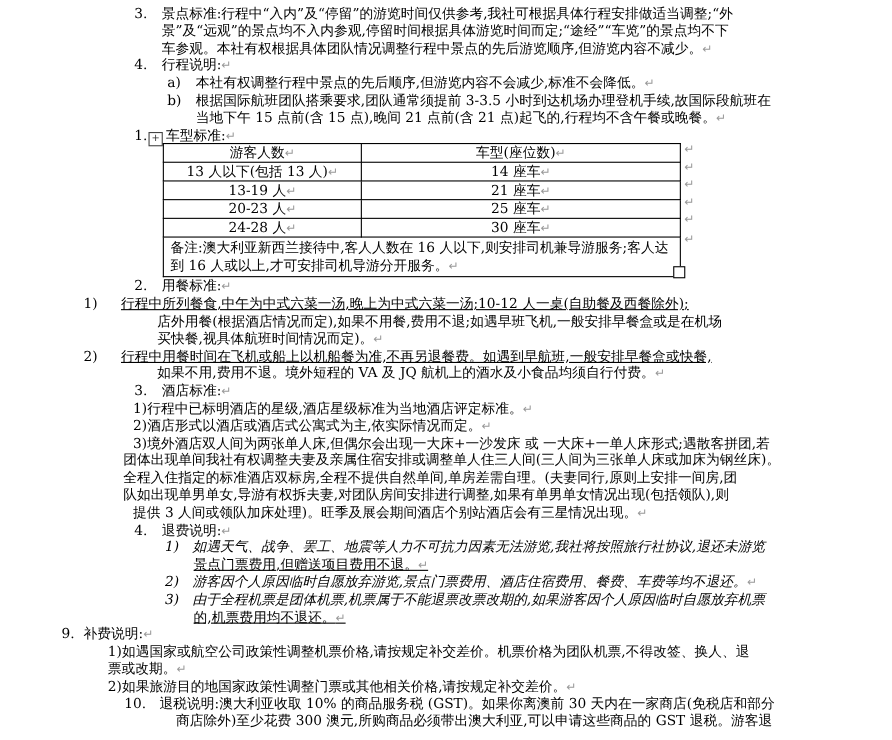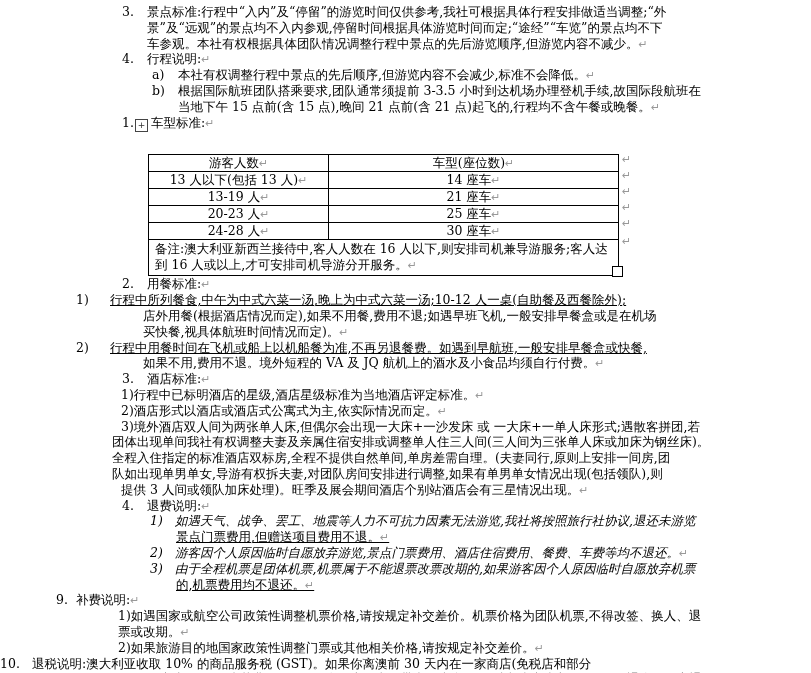--- a/index.html
+++ b/index.html
@@ -4,38 +4,38 @@
 <style>
   html,body{margin:0;padding:0;}
   body{
     width:811px;height:673px;overflow:hidden;background:#ffffff;color:#000;
     font-family:"DejaVu Serif","Liberation Serif",serif;
     font-size:12.5px;
   }
   #page{padding-top:4px;}
   .ln{white-space:pre;height:15.8px;line-height:15.8px;}
   
-  .pl98{padding-left:98px;margin-left:20px;}  .pl100{padding-left:56px;}
-  .pl112{padding-left:112px;}.pl113{}
+  .pl98{padding-left:98px;}  .pl100{padding-left:56px;}
+  .pl112{padding-left:112px;}.pl113{padding-left:113px;}
   .pl121{padding-left:121px;}.pl122{padding-left:122px;}
   .pl128{padding-left:76px;text-decoration:underline;}.pl143{padding-left:143px;}
   .pl150{padding-left:150px;font-style:italic;}.pl152{padding-left:152px;}
   .pl160{padding-left:160px;}.pl176{padding-left:176px;text-decoration:underline;}
   .mk{display:inline-block;}
   .w13{width:13px;} .w20{width:20px;} .w25{width:25px;}
   .w26{width:26px;} .w32{width:32px;} .w34{width:34px;}
   .pm{color:#999;font-family:"DejaVu Sans",sans-serif;font-size:11px;}
   .handle{
     display:inline-block;width:11px;height:11px;border:1px solid #444;
     font-size:9px;line-height:10px;text-align:center;vertical-align:-1px;
     margin-right:3px;color:#333;font-family:"DejaVu Sans",sans-serif;
   }
   
   .tblwrap{position:relative;margin-left:148px;width:470px;}
-  table{border-collapse:collapse;table-layout:fixed;width:470px;margin-top:24px;}
+  table{border-collapse:collapse;table-layout:fixed;width:470px;}
   td{border:1px solid #000;height:15px;padding:0;text-align:center;
      font-size:12.5px;line-height:15px;overflow:hidden;white-space:pre;}
   col.c1{width:180px;} col.c2{width:290px;}
   td.remark{text-align:left;padding:1px 4px 2px 6px;white-space:normal;}
   td.remark .rline{line-height:15.5px;white-space:pre;}
   .rowpm{position:absolute;left:474px;width:14px;text-align:left;}
   .resize-handle{
     position:absolute;left:464px;top:112px;width:9px;height:9px;
     border:1px solid #000;background:#fff;
   }

